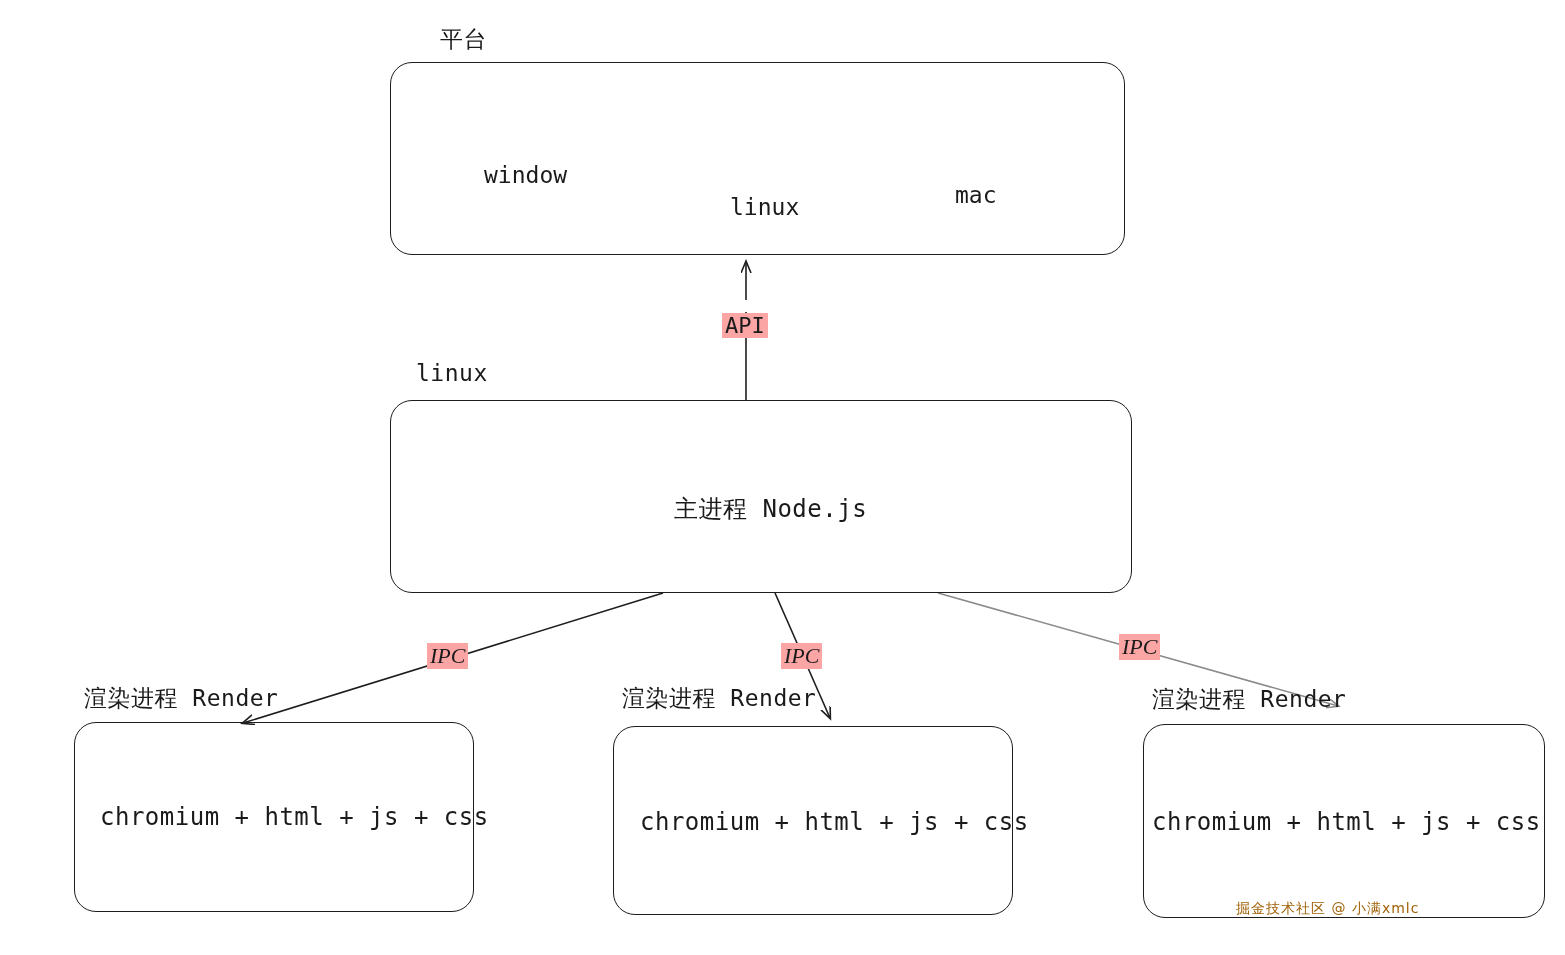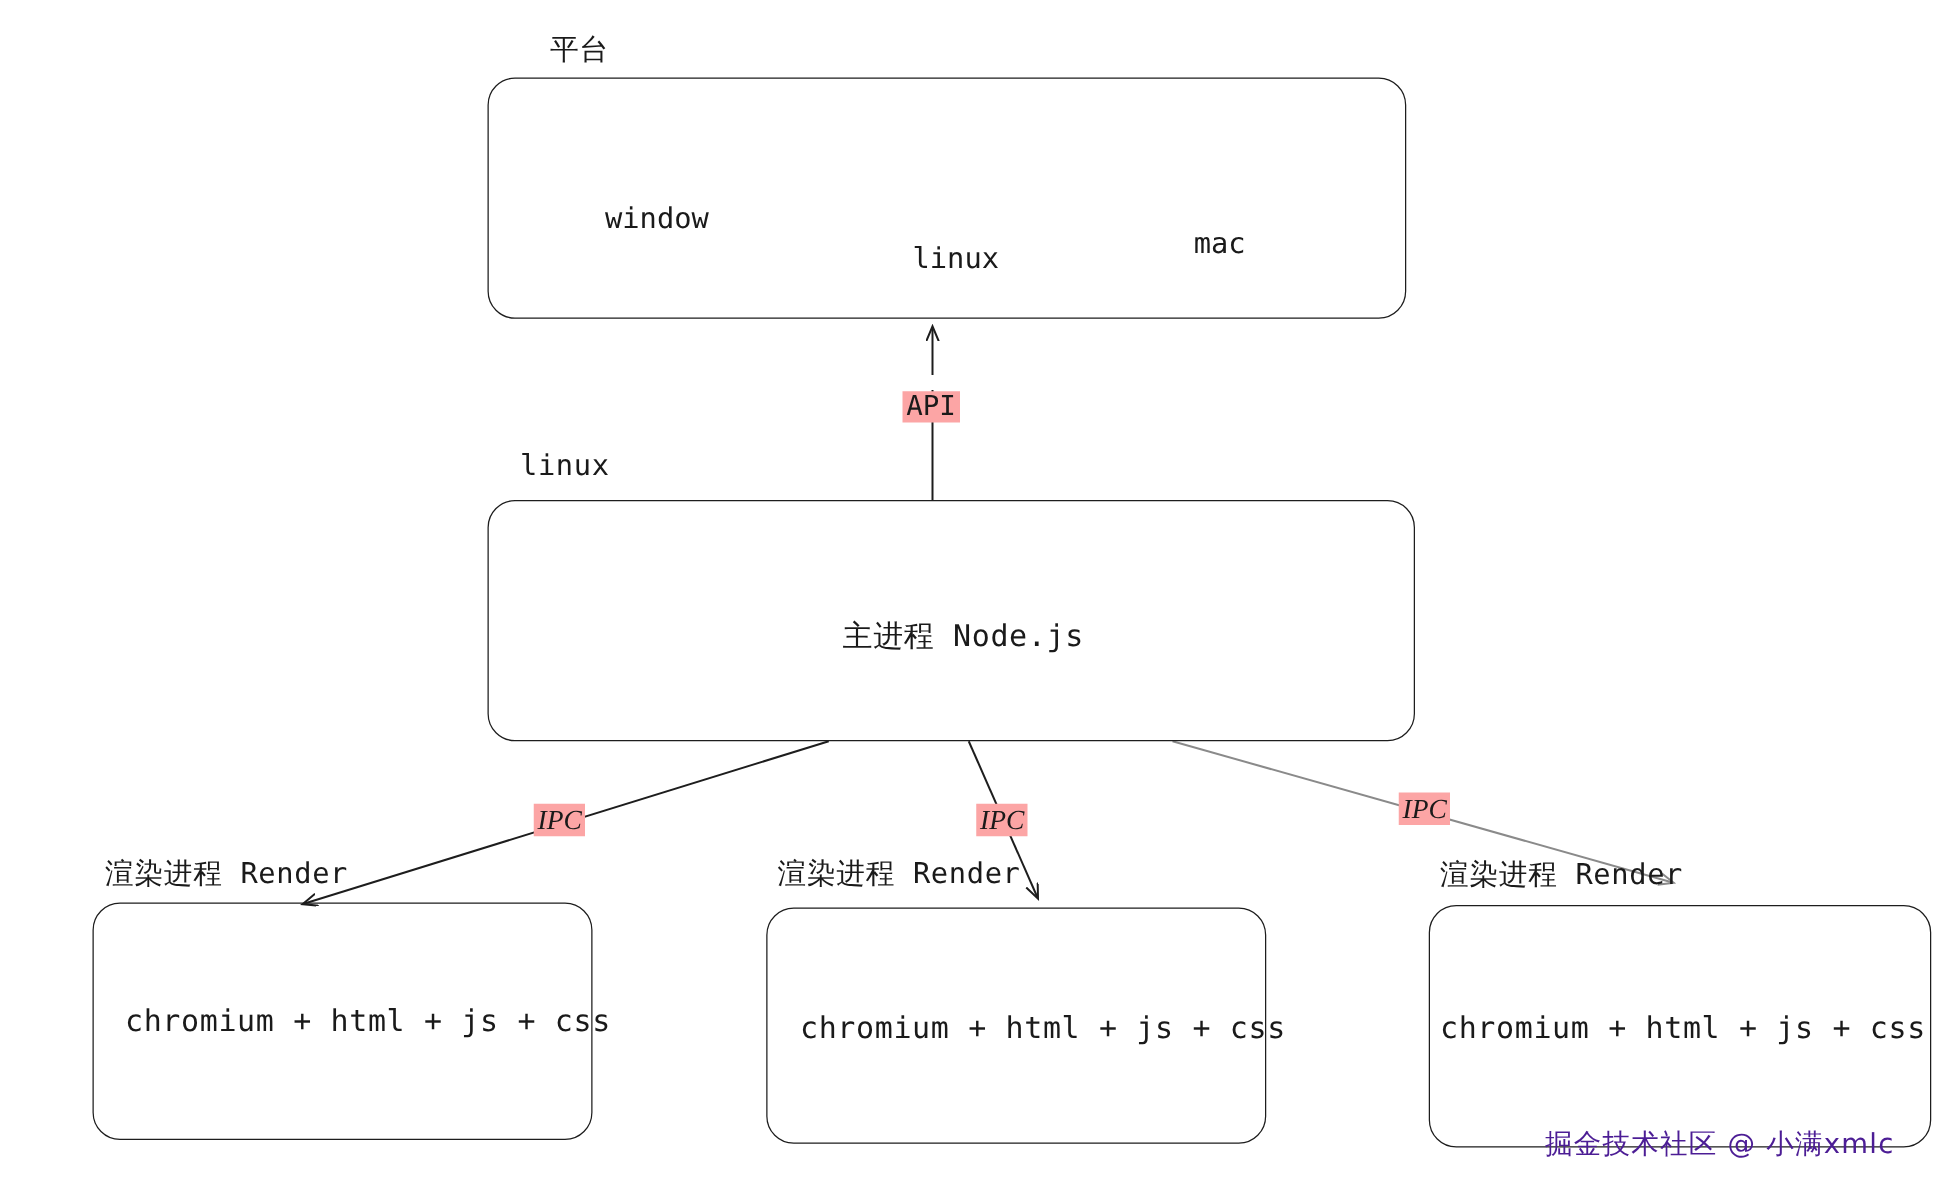--- a/index.html
+++ b/index.html
@@ -66,22 +66,22 @@
     background: #fca5a5;
     padding: 0 3px;
   }
   .edge-label.slant {
     font-style: italic;
     font-family: Liberation Serif, serif;
   }
   .watermark {
     position: absolute;
     font-family: "DejaVu Sans", "Liberation Sans", sans-serif;
-    font-size: 22px;
-    color: #4c1d95;
+    font-size: 14px;
+    color: #a16207;
     white-space: nowrap;
     letter-spacing: 1px;
   }
 </style>
 </head>
 <body>
 
 <div id="canvas">
 
   <svg class="svg-layer" viewBox="0 0 1565 955" xmlns="http://www.w3.org/2000/svg">

